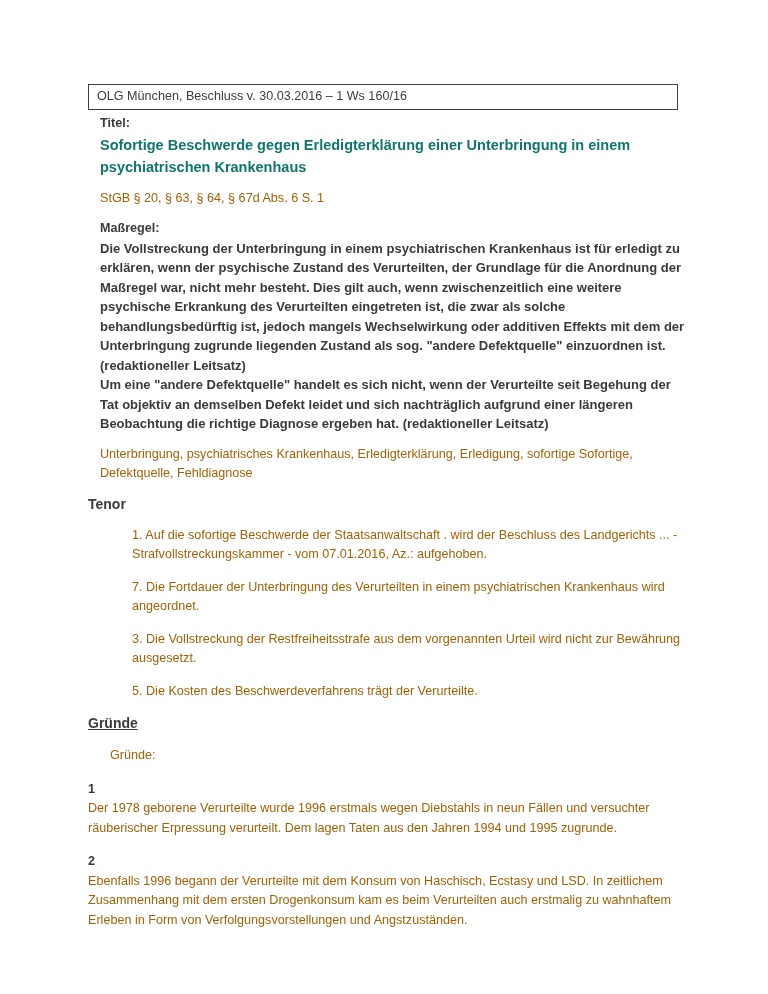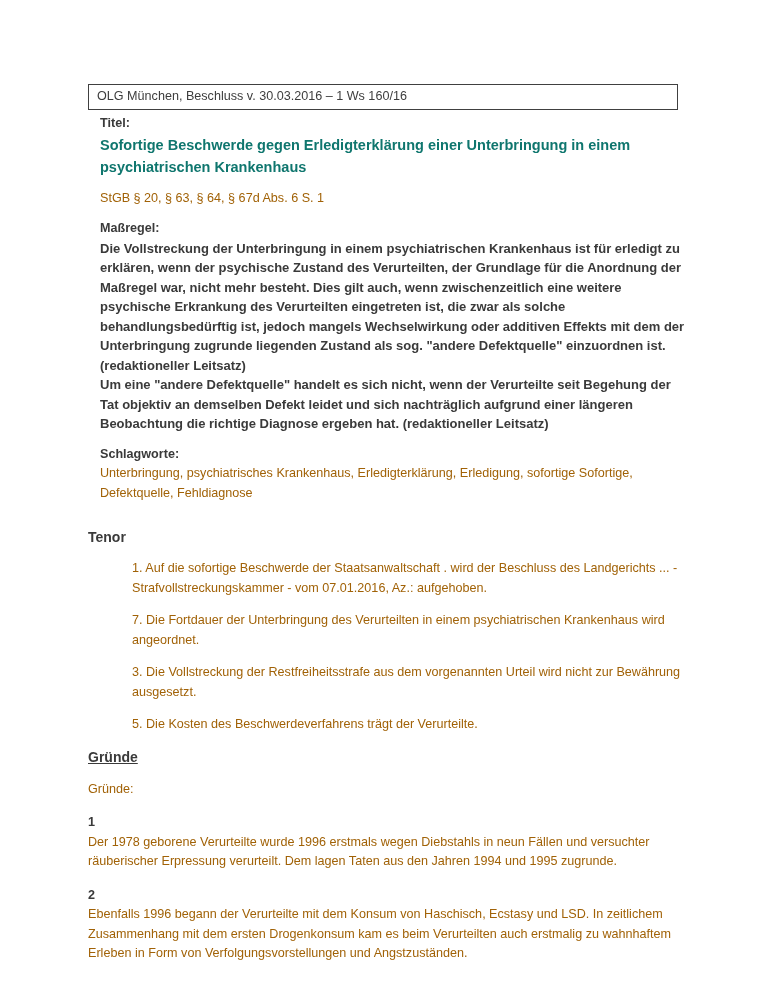--- a/index.html
+++ b/index.html
@@ -67,34 +67,35 @@
     color: #3a3a3a;
     width: 589px;
   }
   .section-heading {
     font-weight: bold;
     font-size: 14px;
     line-height: 17px;
     color: #3a3a3a;
   }
   .tenor-heading {
-    margin-top: 26px;
+    margin-top: 12px;
     margin-bottom: 11px;
   }
   .tenor-para {
     margin-top: 13px;
     margin-left: 44px;
   }
   .gruende-heading {
     margin-top: 14px;
     margin-bottom: 14px;
     text-decoration: underline;
   }
   .gruende-intro {
     margin-bottom: 3px;
+    margin-left: 22px;
   }
   .reason-number {
     font-weight: bold;
     font-size: 12.6px;
     line-height: 19.5px;
     color: #3a3a3a;
     margin-top: 14px;
   }
 </style>
 </head>
@@ -116,21 +117,20 @@
       <div class="body-text">StGB § 20, § 63, § 64, § 67d Abs. 6 S. 1</div>
     </div>
 
     <div class="group">
       <div class="label">Maßregel:</div>
       <div class="leitsatz">Die Vollstreckung der Unterbringung in einem psychiatrischen Krankenhaus ist für erledigt zu erklären, wenn der psychische Zustand des Verurteilten, der Grundlage für die Anordnung der Maßregel war, nicht mehr besteht. Dies gilt auch, wenn zwischenzeitlich eine weitere psychische Erkrankung des Verurteilten eingetreten ist, die zwar als solche behandlungsbedürftig ist, jedoch mangels Wechselwirkung oder additiven Effekts mit dem der Unterbringung zugrunde liegenden Zustand als sog. "andere Defektquelle" einzuordnen ist. (redaktioneller Leitsatz)</div>
       <div class="leitsatz">Um eine "andere Defektquelle" handelt es sich nicht, wenn der Verurteilte seit Begehung der Tat objektiv an demselben Defekt leidet und sich nachträglich aufgrund einer längeren Beobachtung die richtige Diagnose ergeben hat. (redaktioneller Leitsatz)</div>
     </div>
 
     <div class="group">
-      <div class="label">Schlagworte:</div>
       <div class="body-text">Unterbringung, psychiatrisches Krankenhaus, Erledigterklärung, Erledigung, sofortige Sofortige, Defektquelle, Fehldiagnose</div>
     </div>
 
     <div class="section-heading tenor-heading">Tenor</div>
 
     <div class="body-text tenor-para">1. Auf die sofortige Beschwerde der Staatsanwaltschaft . wird der Beschluss des Landgerichts ... - Strafvollstreckungskammer - vom 07.01.2016, Az.: aufgehoben.</div>
     <div class="body-text tenor-para">7. Die Fortdauer der Unterbringung des Verurteilten in einem psychiatrischen Krankenhaus wird angeordnet.</div>
     <div class="body-text tenor-para">3. Die Vollstreckung der Restfreiheitsstrafe aus dem vorgenannten Urteil wird nicht zur Bewährung ausgesetzt.</div>
     <div class="body-text tenor-para">5. Die Kosten des Beschwerdeverfahrens trägt der Verurteilte.</div>
 

